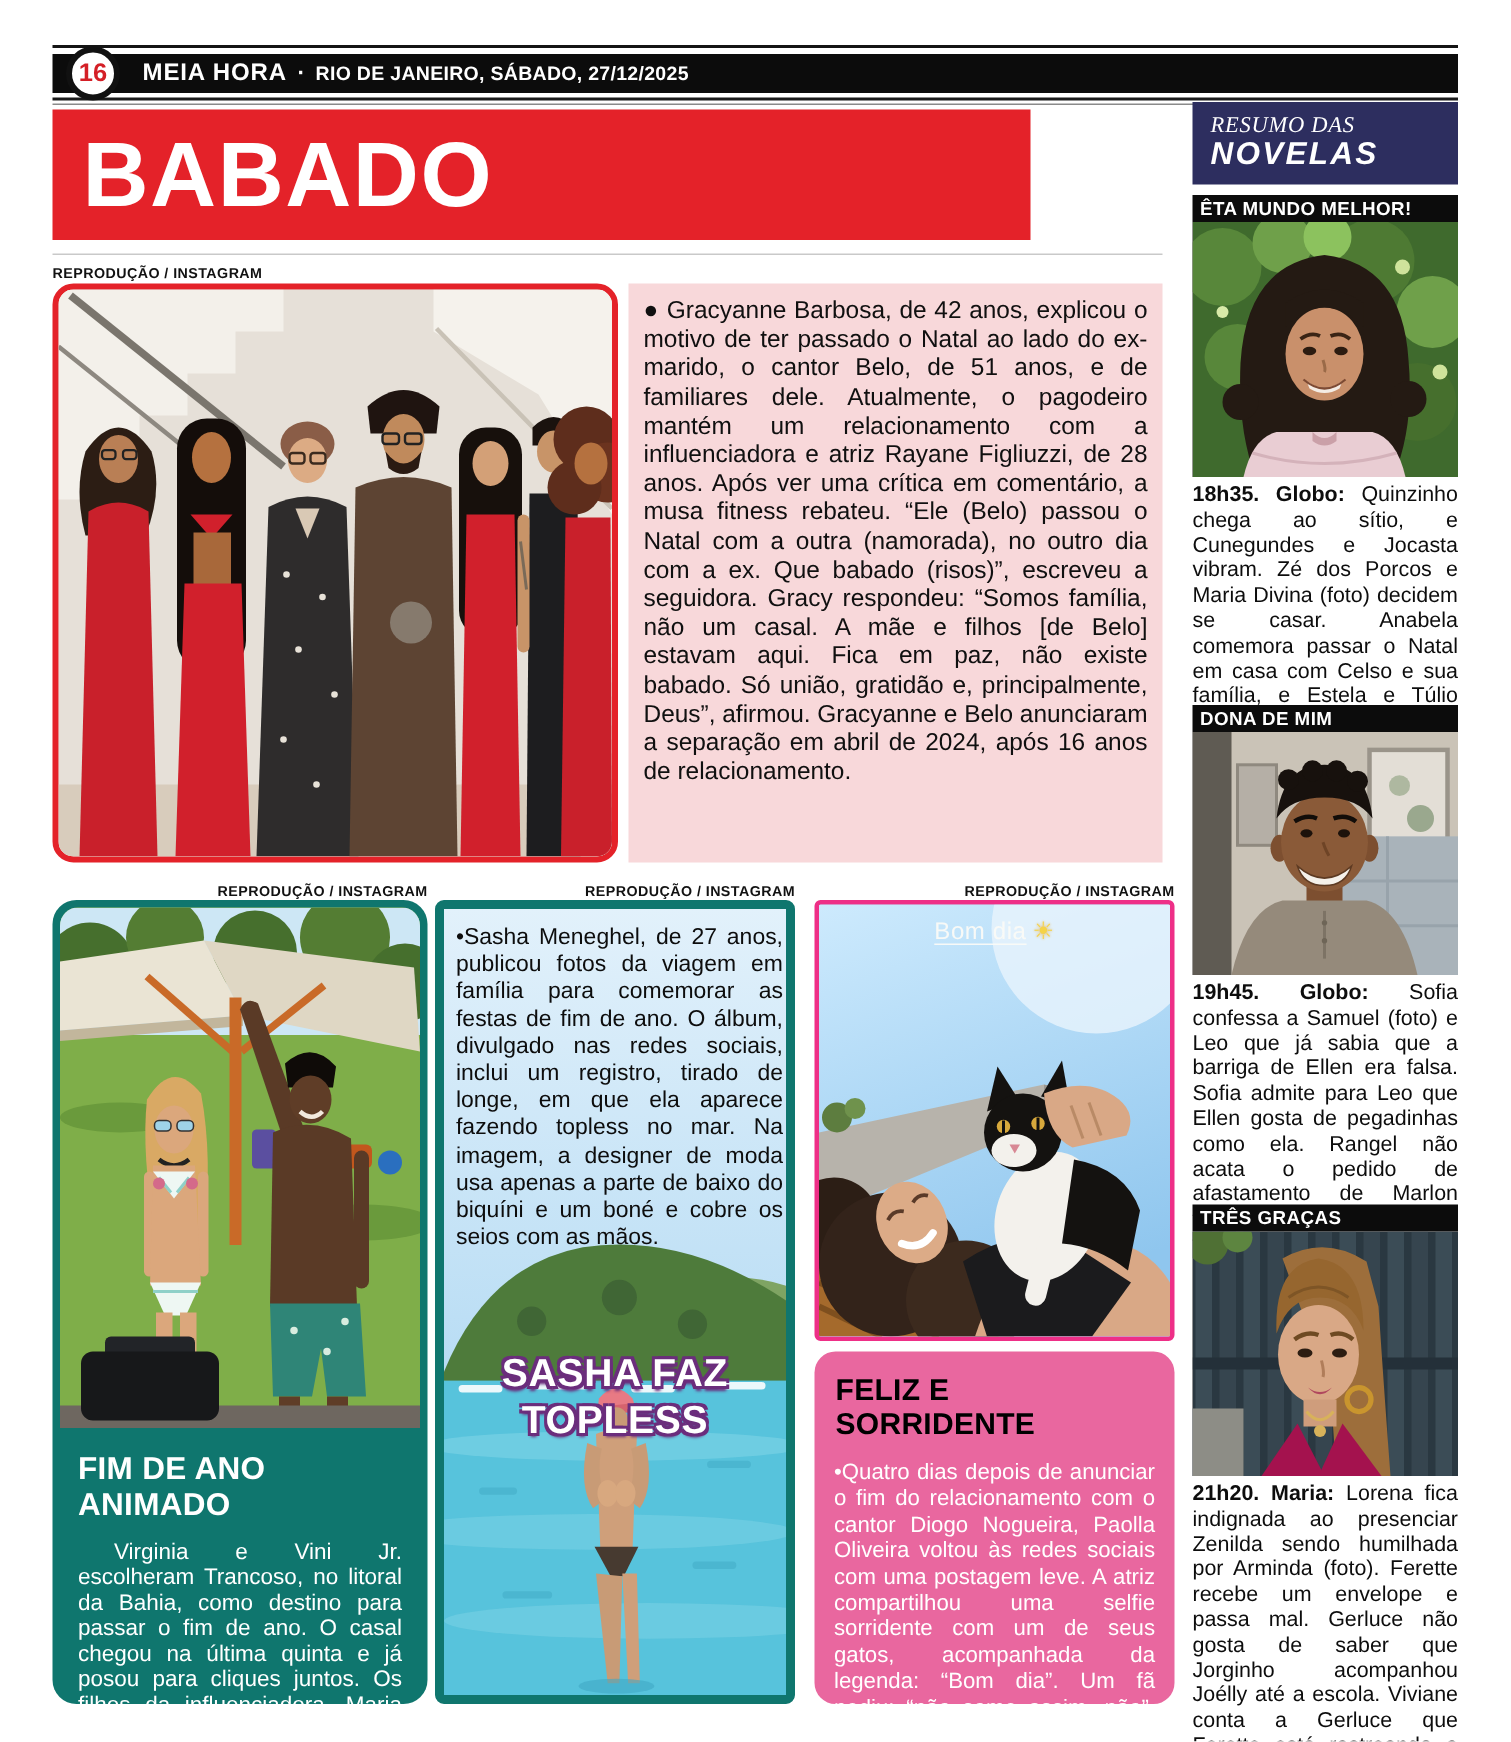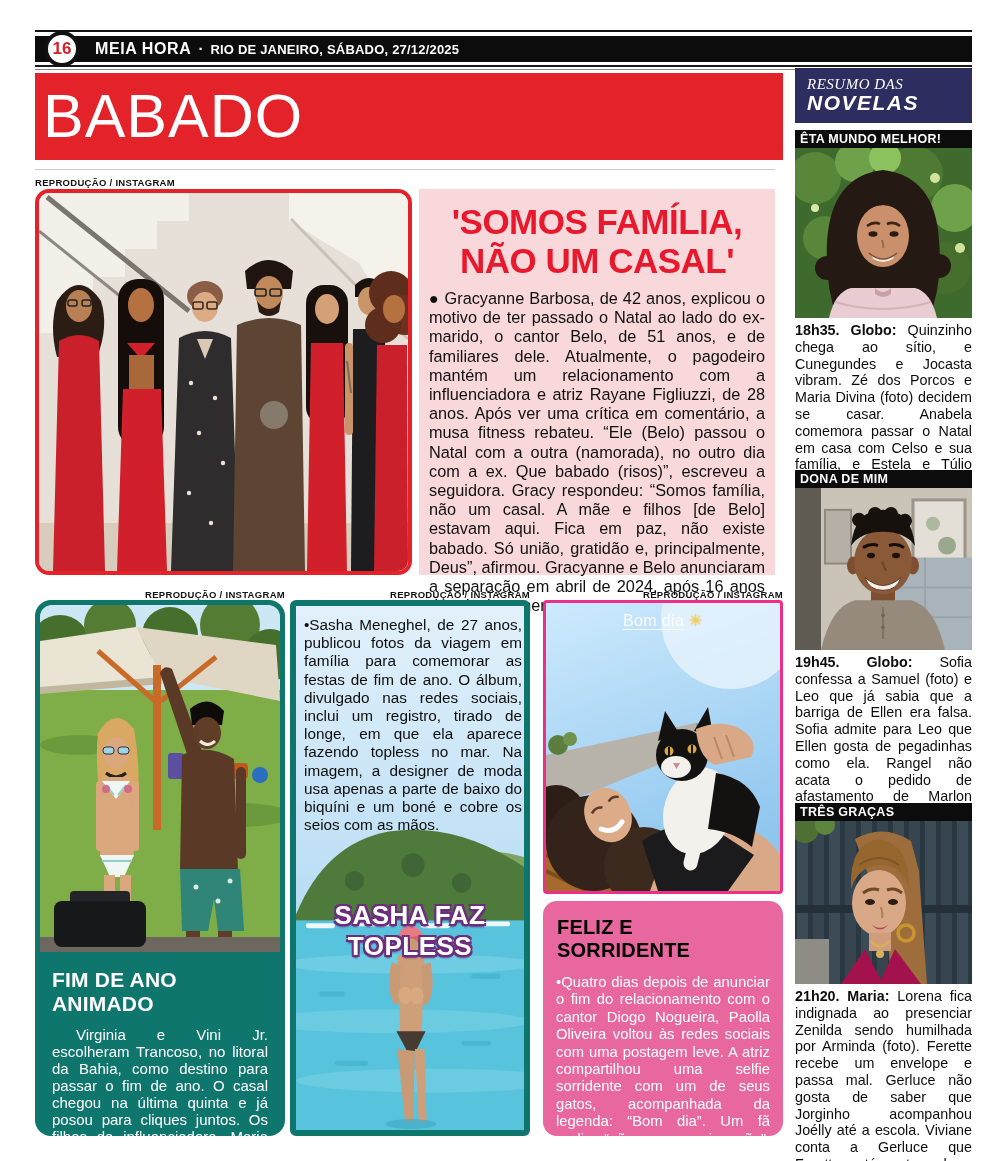--- a/index.html
+++ b/index.html
@@ -15,22 +15,22 @@
     border-radius:50%; display:flex; align-items:center; justify-content:center; z-index:3; }
   #page-circle span { color:#d41f26; font-weight:bold; font-size:17px; }
   #header-text { margin-left:60px; color:#fff; display:flex; align-items:baseline; }
   .masthead { font-weight:bold; font-size:16px; letter-spacing:.6px;text-align:right; }
   .hsep { font-weight:bold; font-size:15px; margin:0 7px; }
   .hdate { font-weight:bold; font-size:13px; letter-spacing:.2px; }
   #rule-mid1 { left:35px; top:65px; width:937px; height:2px; background:#1a1a1a; }
   #rule-mid2 { left:35px; top:69px; width:937px; height:1px; background:#8a8a8a; }
 
   
-  #banner { left:35px; top:73px; width:748px; height:87px; background:#e42229; color:#fff;
-    font-weight:normal; font-size:61px; letter-spacing:1px; line-height:87px; padding-left:8px; }
+  #banner { left:35px; top:73px; width:652px; height:87px; background:#e42229; color:#fff;
+    font-weight:bold; font-size:61px; letter-spacing:1px; line-height:87px; padding-left:20px; }
   #rule-banner { left:35px; top:169px; width:740px; height:1px; background:#c9c9c9; }
 
   .credit { font-size:9.5px; font-weight:bold; color:#111; letter-spacing:.3px; }
 
   
   #main-credit { left:35px; top:177px; }
   #main-photo { left:35px; top:189px; width:377px; height:386px; border:4px solid #e42229; border-radius:14px;
     overflow:hidden; background:#e6e0d8; }
   #main-photo svg { display:block; width:100%; height:100%; }
   #main-panel { left:419px; top:189px; width:356px; height:386px; background:#f8d8da; }
@@ -163,24 +163,20 @@
 
       <circle cx="352" cy="100" r="22" fill="#5e2d1c"></circle>
       <circle cx="366" cy="122" r="20" fill="#6b331f"></circle>
       <circle cx="344" cy="132" r="18" fill="#5e2d1c"></circle>
       <ellipse cx="355" cy="116" rx="11" ry="14" fill="#b5713f"></ellipse>
       <path d="M338,152 h30 l1,226 h-34 z" fill="#c9202b"></path>
     </svg>
   </div>
 
   <div class="abs" id="main-panel">
-    <div id="main-headline">
-      <div>'SOMOS FAMÍLIA,</div>
-      <div>NÃO UM CASAL'</div>
-    </div>
     <p id="main-body">● Gracyanne Barbosa, de 42 anos, explicou o motivo de ter passado o Natal ao lado do ex-marido, o cantor Belo, de 51 anos, e de familiares dele. Atualmente, o pagodeiro mantém um relacionamento com a influenciadora e atriz Rayane Figliuzzi, de 28 anos. Após ver uma crítica em comentário, a musa fitness rebateu. “Ele (Belo) passou o Natal com a outra (namorada), no outro dia com a ex. Que babado (risos)”, escreveu a seguidora. Gracy respondeu: “Somos família, não um casal. A mãe e filhos [de Belo] estavam aqui. Fica em paz, não existe babado. Só união, gratidão e, principalmente, Deus”, afirmou. Gracyanne e Belo anunciaram a separação em abril de 2024, após 16 anos de relacionamento.</p>
   </div>
 
   <div class="abs" id="novelas-hd">
     <div class="l1">RESUMO DAS</div>
     <div class="l2">NOVELAS</div>
   </div>
 
   <div class="abs nov-bar" style="top:130px">ÊTA MUNDO MELHOR!</div>
   <div class="abs nov-photo" style="top:148px;height:170px">

